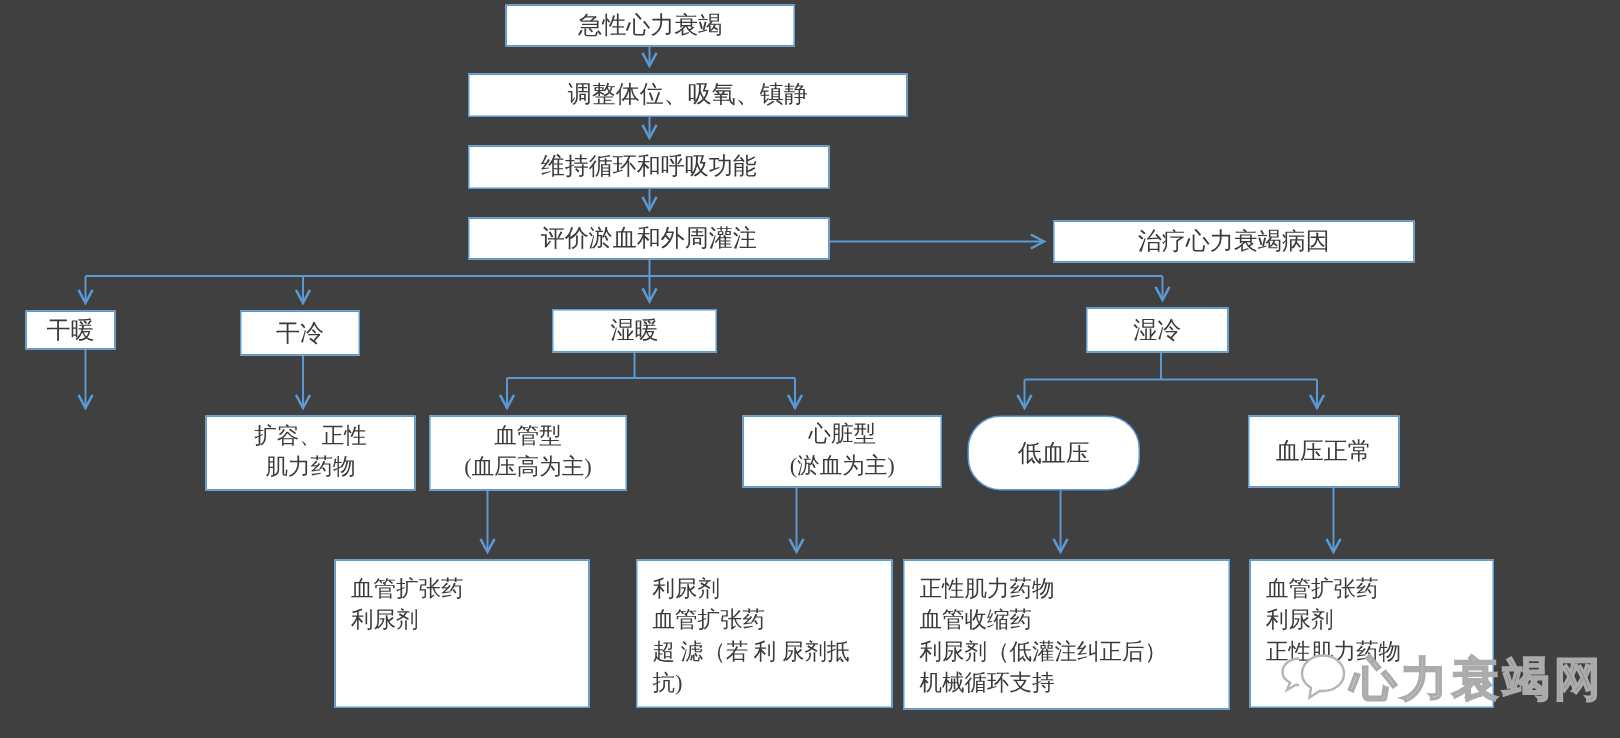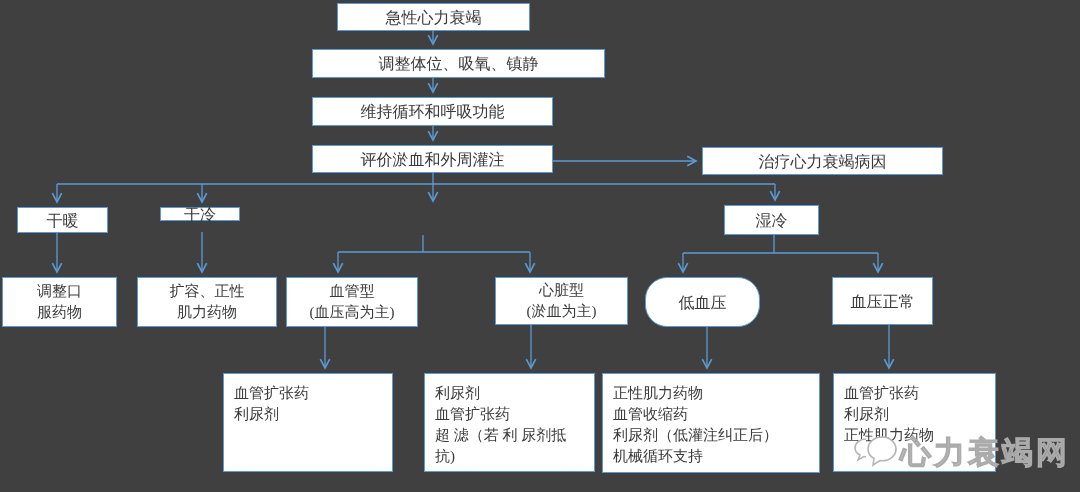--- a/index.html
+++ b/index.html
@@ -34,22 +34,22 @@
     padding:9px 10px;
     font-size:15px;
     line-height:21px;
   }
   
   .n-acute     {left:337px;top:3px;  width:193px;height:28px;}
   .n-adjust    {left:312px;top:49px; width:293px;height:29px;}
   .n-maintain  {left:312px;top:97px; width:241px;height:29px;}
   .n-evaluate  {left:312px;top:145px;width:241px;height:28px;}
   .n-treat     {left:702px;top:147px;width:241px;height:28px;}
-  .n-drywarm   {left:17px; top:207px;width:91px; height:26px;}
-  .n-drycold   {left:160px;top:207px;width:80px; height:14px;}
+  .n-drywarm   {left:17px; top:207px;width:60px; height:26px;}
+  .n-drycold   {left:160px;top:207px;width:80px; height:30px;}
   .n-wetwarm   {left:368px;top:206px;width:110px;height:29px;}
   .n-wetcold   {left:724px;top:205px;width:95px; height:30px;}
   .n-adjustoral{left:2px;  top:277px;width:115px;height:50px;}
   .n-volume    {left:137px;top:277px;width:140px;height:50px;}
   .n-vascular  {left:286px;top:277px;width:132px;height:50px;text-align:center;}
   .n-cardiac   {left:495px;top:277px;width:133px;height:48px;}
   .n-hypo      {left:645px;top:277px;width:115px;height:50px;border-radius:22px;}
   .n-normalbp  {left:832px;top:277px;width:101px;height:48px;}
   .n-txvasc    {left:223px;top:373px;width:170px;height:99px;}
   .n-txcard    {left:424px;top:373px;width:171px;height:99px;}
@@ -120,24 +120,23 @@
   </svg>
 
   <div class="node n-acute">急性心力衰竭</div>
   <div class="node n-adjust">调整体位、吸氧、镇静</div>
   <div class="node n-evaluate">评价淤血和外周灌注</div>
   <div class="node n-maintain">维持循环和呼吸功能</div>
   <div class="node n-treat">治疗心力衰竭病因</div>
 
   <div class="node n-drywarm">干暖</div>
   <div class="node n-drycold">干冷</div>
+  <div class="node n-wetwarm">湿暖</div>
   <div class="node n-wetcold">湿冷</div>
 
-  <div class="node small n-adjustoral">调整口
-服药物</div>
   <div class="node small n-volume">扩容、正性
 肌力药物</div>
   <div class="node small n-vascular">血管型
 (血压高为主)</div>
   <div class="node small n-cardiac">心脏型
 (淤血为主)</div>
   <div class="node n-hypo">低血压</div>
   <div class="node n-normalbp">血压正常</div>
 
   <div class="node leaf n-txvasc">血管扩张药

